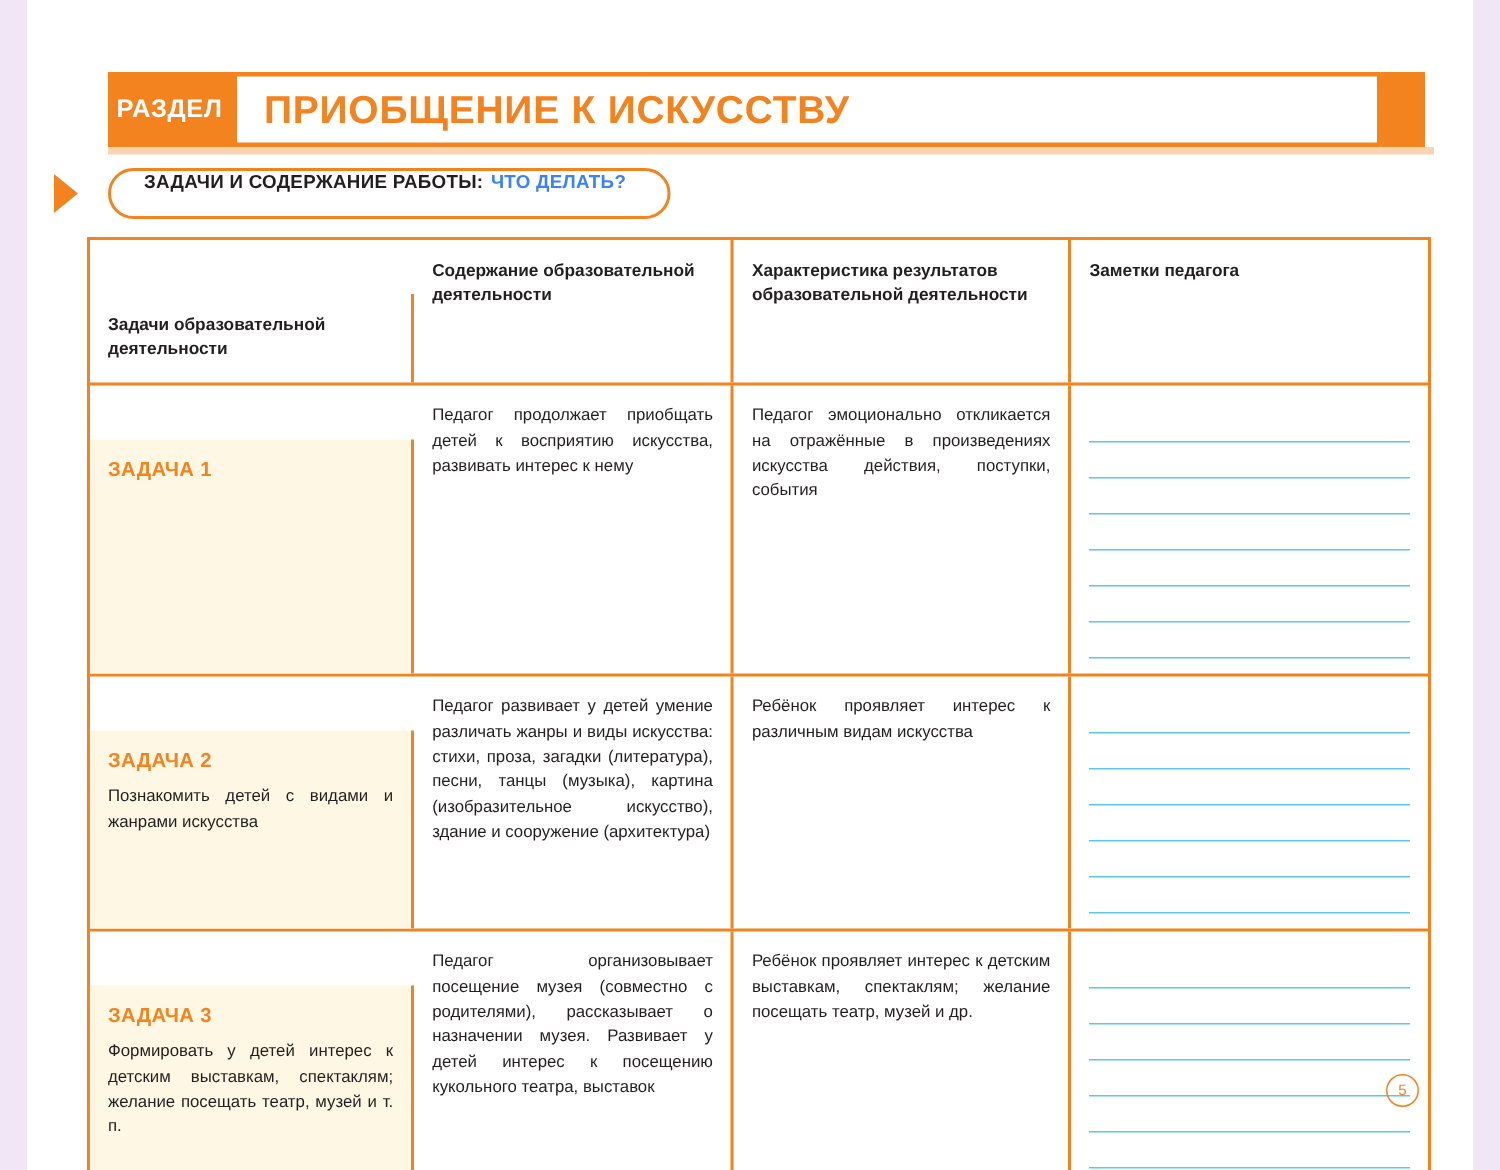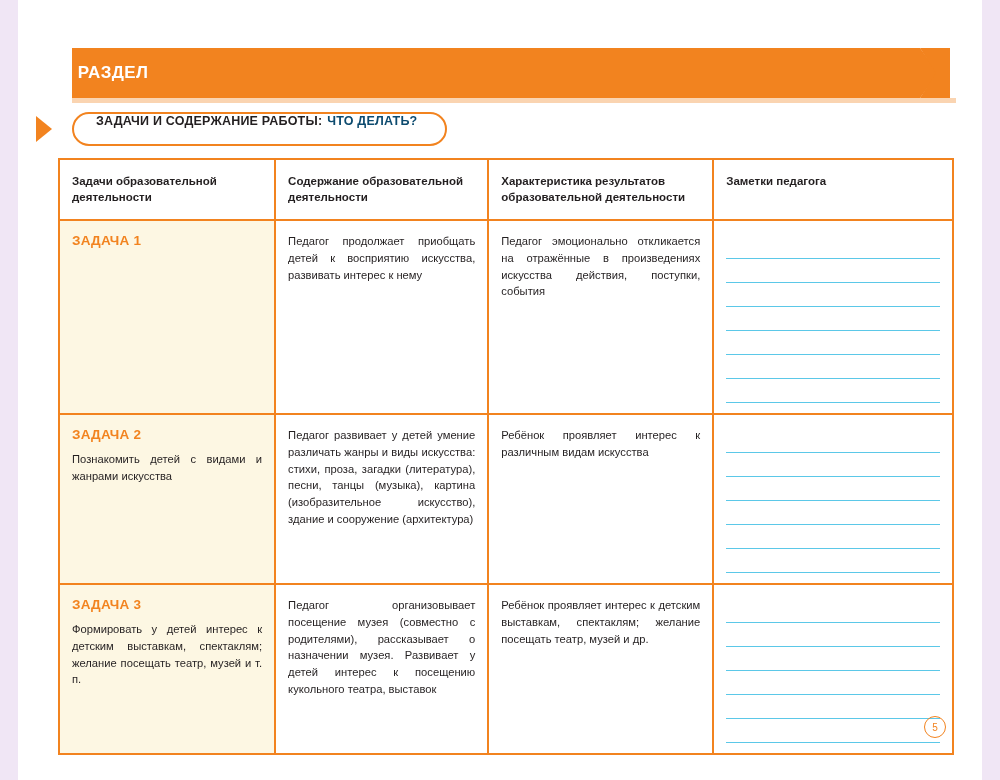--- a/index.html
+++ b/index.html
@@ -132,21 +132,21 @@
   }
   .subtitle-pill .lbl {
     font-size: 12.5px;
     font-weight: bold;
     color: #231f20;
     letter-spacing: 0.2px;
   }
   .subtitle-pill .lbl-accent {
     font-size: 12.5px;
     font-weight: bold;
-    color: #0c4a6e;
+    color: #3b82f6;
     letter-spacing: 0.2px;
     margin-left: 5px;
   }
 
   
   .table {
     position: absolute;
     left: 40px;
     top: 158px;
     width: 896px;
@@ -158,21 +158,21 @@
     display: flex;
     border-bottom: 2px solid #f2831f;
   }
   .trow:last-child { border-bottom: none; }
   .tcell {
     box-sizing: border-box;
     border-right: 2px solid #f2831f;
     padding: 12px 12px 10px 12px;
   }
   .tcell:last-child { border-right: none; }
-  .c1 { width: 219px; }
+  .c1 { width: 219px; margin-top: 36px; }
   .c2 { width: 216px; }
   .c3 { width: 228px; }
   .c4 { width: 241px; }
 
   .head-row .tcell {
     padding-top: 14px;
     padding-bottom: 14px;
   }
   .head-text {
     font-size: 11.5px;
@@ -224,20 +224,23 @@
     justify-content: center;
   }
 </style>
 </head>
 <body>
 
 <div class="page">
 
   <div class="header-band">
     <div class="bar"></div>
+    <div class="white-panel">
+      <span class="title">ПРИОБЩЕНИЕ К ИСКУССТВУ</span>
+    </div>
     <div class="razdel-box">
       <span class="razdel-label">РАЗДЕЛ</span>
     </div>
     <div class="notch"></div>
     <div class="notch-inner"></div>
   </div>
   <div class="header-shadow"></div>
 
   <div class="subtitle-row">
     <div class="subtitle-arrow"></div>

